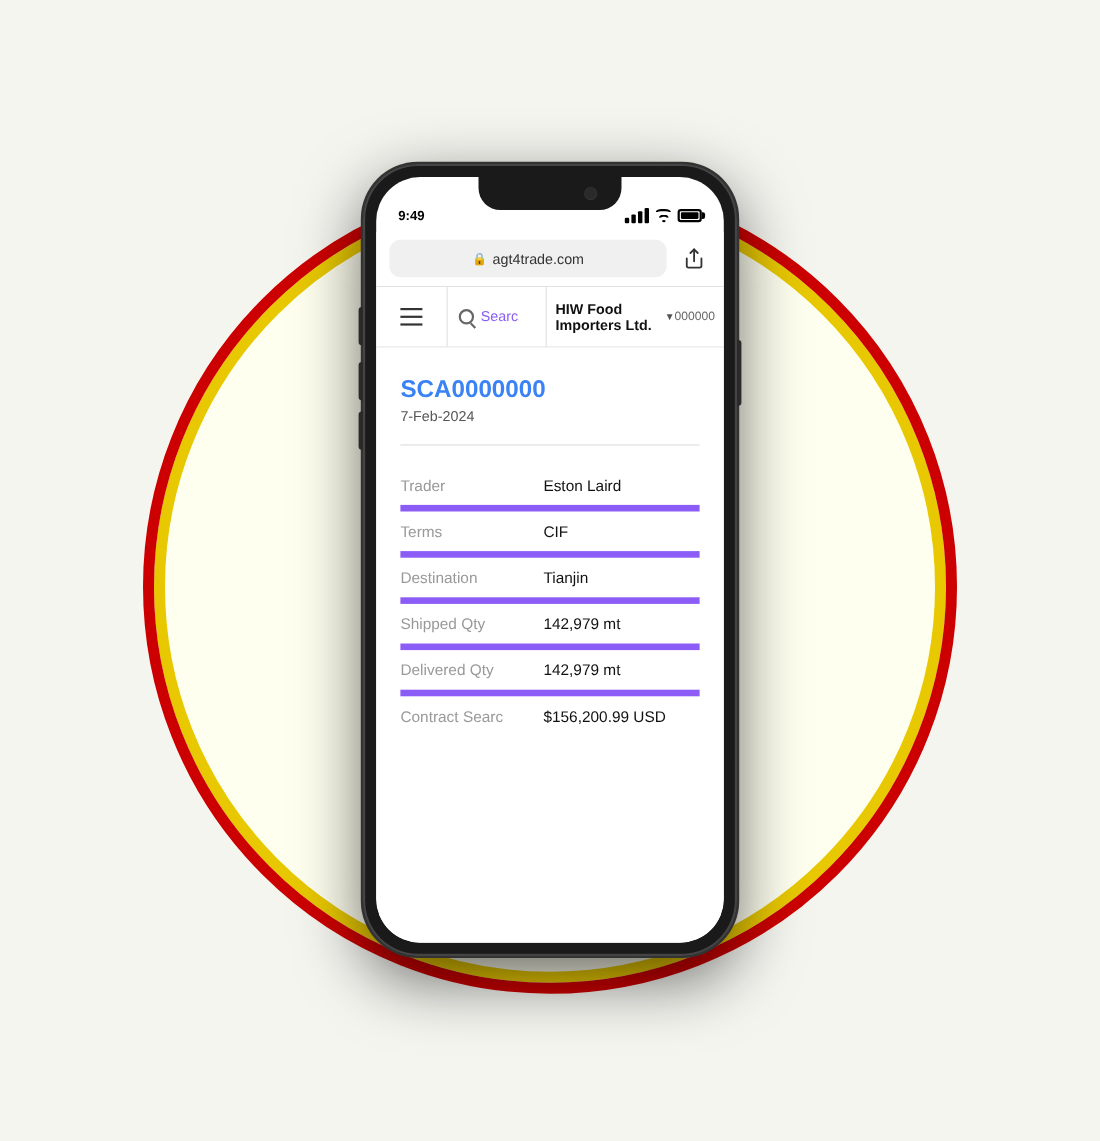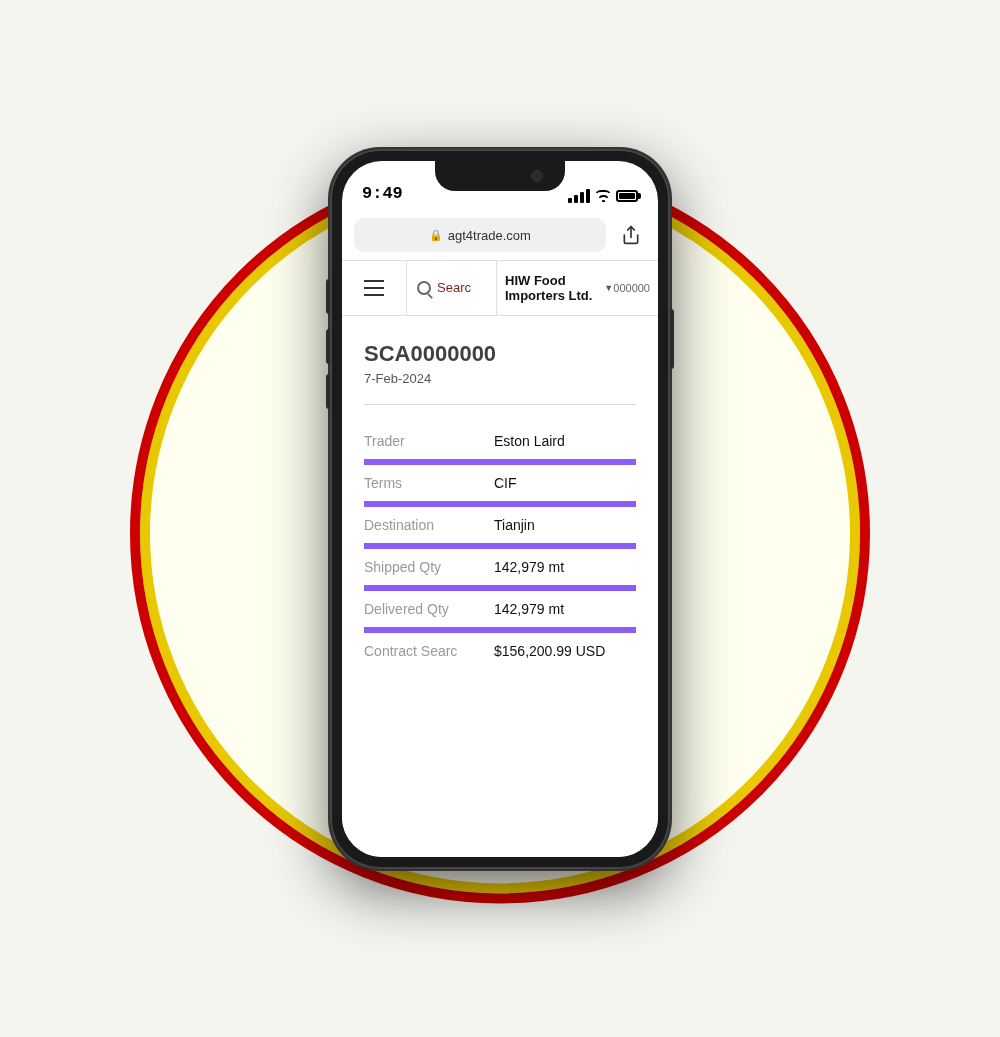--- a/index.html
+++ b/index.html
@@ -123,25 +123,24 @@
       right: 0;
       height: 50px;
       display: flex;
       align-items: flex-end;
       padding: 0 20px 6px;
       justify-content: space-between;
       z-index: 15;
     }
 
     .status-time {
-      font-size: 17px;
+      font-size: 12px;
       font-weight: 600;
       color: #000;
       padding-bottom: 2px;
-      font-family: Liberation Mono, monospace;
     }
 
     .status-icons {
       display: flex;
       align-items: center;
       gap: 5px;
       padding-bottom: 2px;
     }
 
     
@@ -297,21 +296,21 @@
 
     .nav-search {
       width: 90px;
       height: 100%;
       display: flex;
       align-items: center;
       padding: 0 10px;
       gap: 6px;
       border-right: 1px solid #e0e0e0;
       font-size: 13px;
-      color: #7f1d1d;
+      color: #8b5cf6;
     }
 
     .search-icon-circle {
       width: 14px;
       height: 14px;
       border: 2px solid #666;
       border-radius: 50%;
       position: relative;
     }
     .search-icon-circle::after {
@@ -360,21 +359,21 @@
       right: 0;
       bottom: 0;
       background: #fff;
       padding: 25px 22px 20px;
       overflow-y: auto;
     }
 
     .doc-id {
       font-size: 22px;
       font-weight: 700;
-      color: #404040;
+      color: #3b82f6;
       margin-bottom: 4px;
     }
 
     .doc-date {
       font-size: 13px;
       color: #555;
       margin-bottom: 18px;
     }
 
     .divider {

